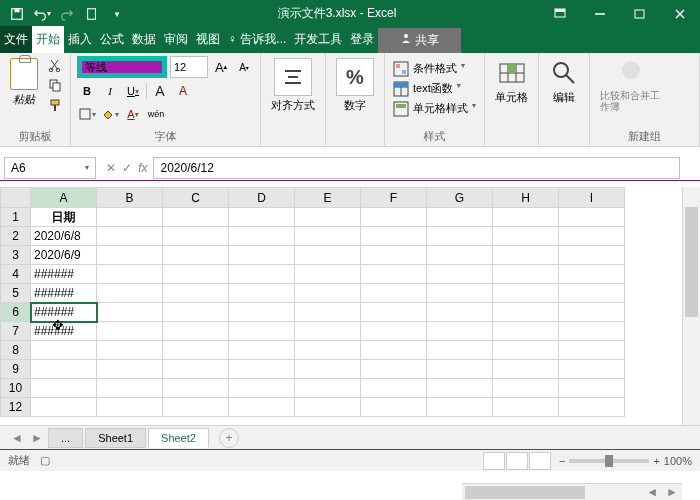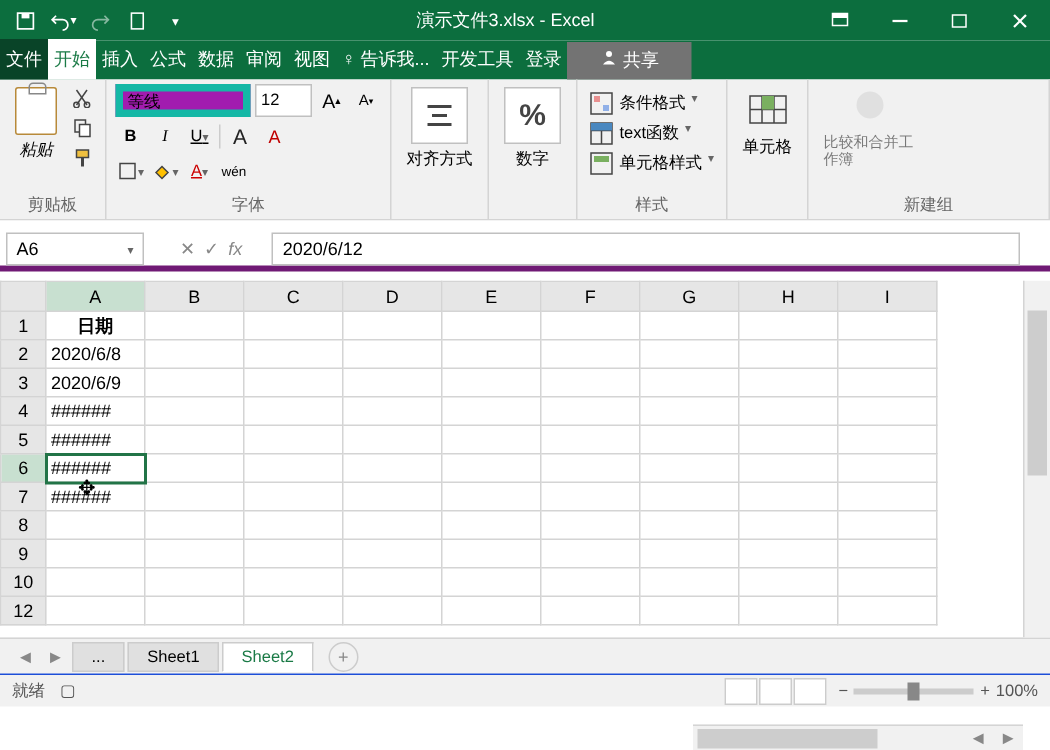--- a/index.html
+++ b/index.html
@@ -25,21 +25,21 @@
 .mini-btn { width: 18px; height: 18px; display: flex; align-items: center; justify-content: center; cursor: pointer; }
 .font-row { display: flex; gap: 3px; align-items: center; margin-bottom: 3px; }
 .font-select { width: 90px; height: 22px; border: 5px solid #14b8a6; background: #a21caf; font-size: 11px; padding: 0 3px; }
 .size-select { width: 38px; height: 22px; border: 1px solid #c0c0c0; background: #fff; font-size: 11px; padding: 0 3px; }
 .tiny-btn { width: 20px; height: 20px; display: flex; align-items: center; justify-content: center; cursor: pointer; font-size: 11px; }
 .btn-b { font-weight: bold; }
 .btn-i { font-style: italic; font-family: serif; }
 .btn-u { text-decoration: underline; }
 .align-btn { width: 38px; height: 38px; border: 1px solid #c0c0c0; display: flex; align-items: center; justify-content: center; cursor: pointer; background: #fff; }
 .styles-row { display: flex; align-items: flex-start; gap: 4px; font-size: 11px; cursor: pointer; padding: 1px 2px; white-space: nowrap; }
-.namebox-row { height: 26px; border-bottom: 4px solid #701a75; display: flex; align-items: center; background: #fff; gap: 14px; }
+.namebox-row { height: 26px; border-bottom: 1px solid #701a75; display: flex; align-items: center; background: #fff; }
 .namebox { width: 92px; height: 22px; border: 1px solid #c0c0c0; margin: 0 4px; padding: 0 6px; font-size: 12px; display: flex; align-items: center; justify-content: space-between; }
 .fx-btns { display: flex; gap: 6px; padding: 0 6px; color: #888; }
 .formula-bar { flex: 1; border: 1px solid #c0c0c0; height: 22px; margin-right: 20px; padding: 0 6px; display: flex; align-items: center; font-size: 12px; }
 .sheet-area { position: relative; height: 238px; overflow: hidden; }
 .grid { border-collapse: collapse; table-layout: fixed; }
 .grid th, .grid td { border: 1px solid #d4d4d4; font-size: 12px; font-weight: normal; }
 .grid .corner { width: 30px; height: 20px; background: #e6e6e6; }
 .grid .col-h { height: 20px; background: #e6e6e6; text-align: center; width: 66px; }
 .grid .col-h.active { background: #c8e0d0; }
 .grid .row-h { width: 30px; background: #e6e6e6; text-align: center; height: 19px; }
@@ -277,20 +277,29 @@
           <rect x="3" y="6" width="24" height="18" fill="none" stroke="#444"></rect>
           <line x1="11" y1="6" x2="11" y2="24" stroke="#444"></line>
           <line x1="19" y1="6" x2="19" y2="24" stroke="#444"></line>
           <line x1="3" y1="15" x2="27" y2="15" stroke="#444"></line>
           <rect x="11" y="6" width="8" height="9" fill="#7ab060"></rect>
         </svg>
       <span>单元格</span>
     </div>
   </div>
 
+  <div class="group">
+    <div class="big-btn">
+      <svg width="30" height="30" viewBox="0 0 30 30">
+          <circle cx="12" cy="12" r="7" fill="none" stroke="#444" stroke-width="2"></circle>
+          <line x1="17" y1="17" x2="25" y2="25" stroke="#444" stroke-width="2"></line>
+        </svg>
+      <span>编辑</span>
+    </div>
+  </div>
 
   <div class="group" style="flex:1">
     <div class="big-btn" style="opacity:0.5;width:70px">
       <svg width="30" height="30" viewBox="0 0 30 30">
           <circle cx="15" cy="12" r="9" fill="#d0d0d0"></circle>
         </svg>
       <span style="font-size:10px;line-height:1.1">比较和合并工作簿</span>
     </div>
     <div class="group-label">新建组</div>
   </div>

